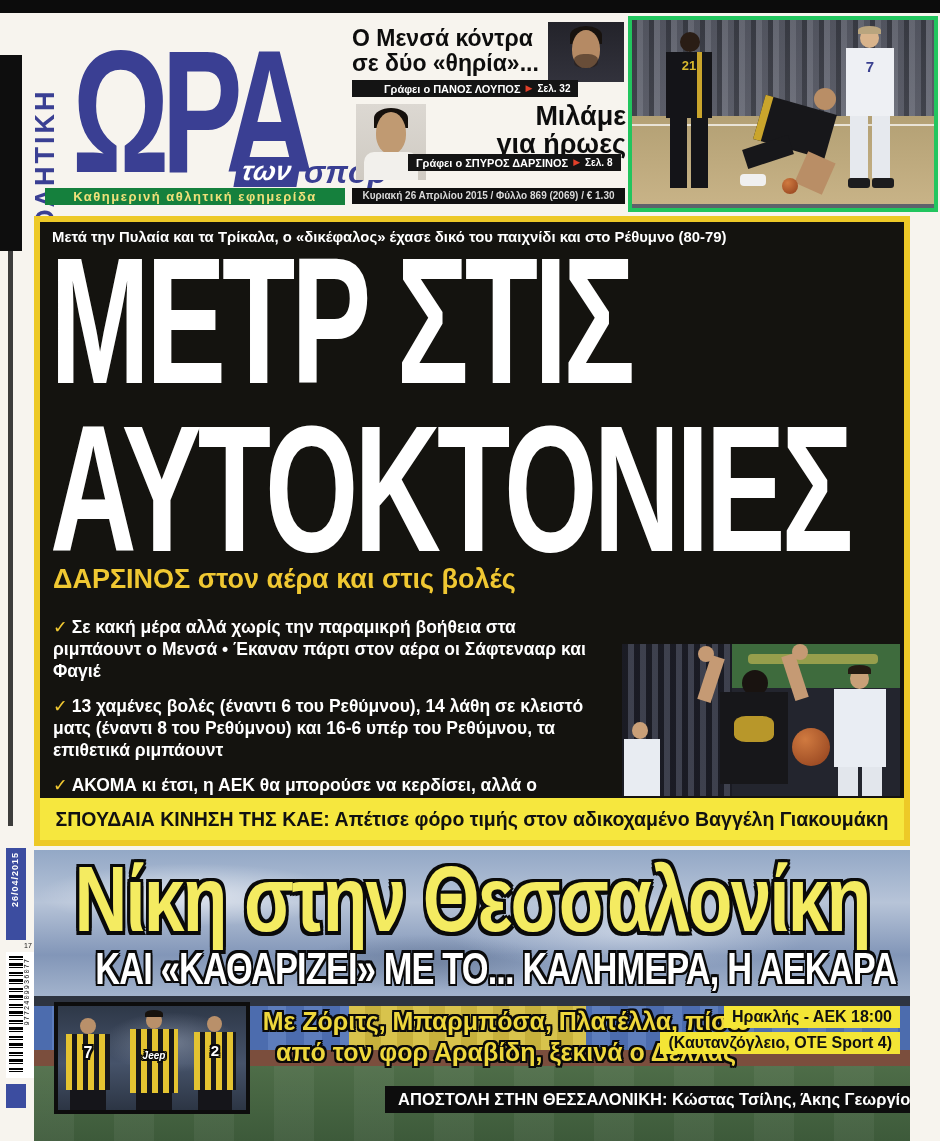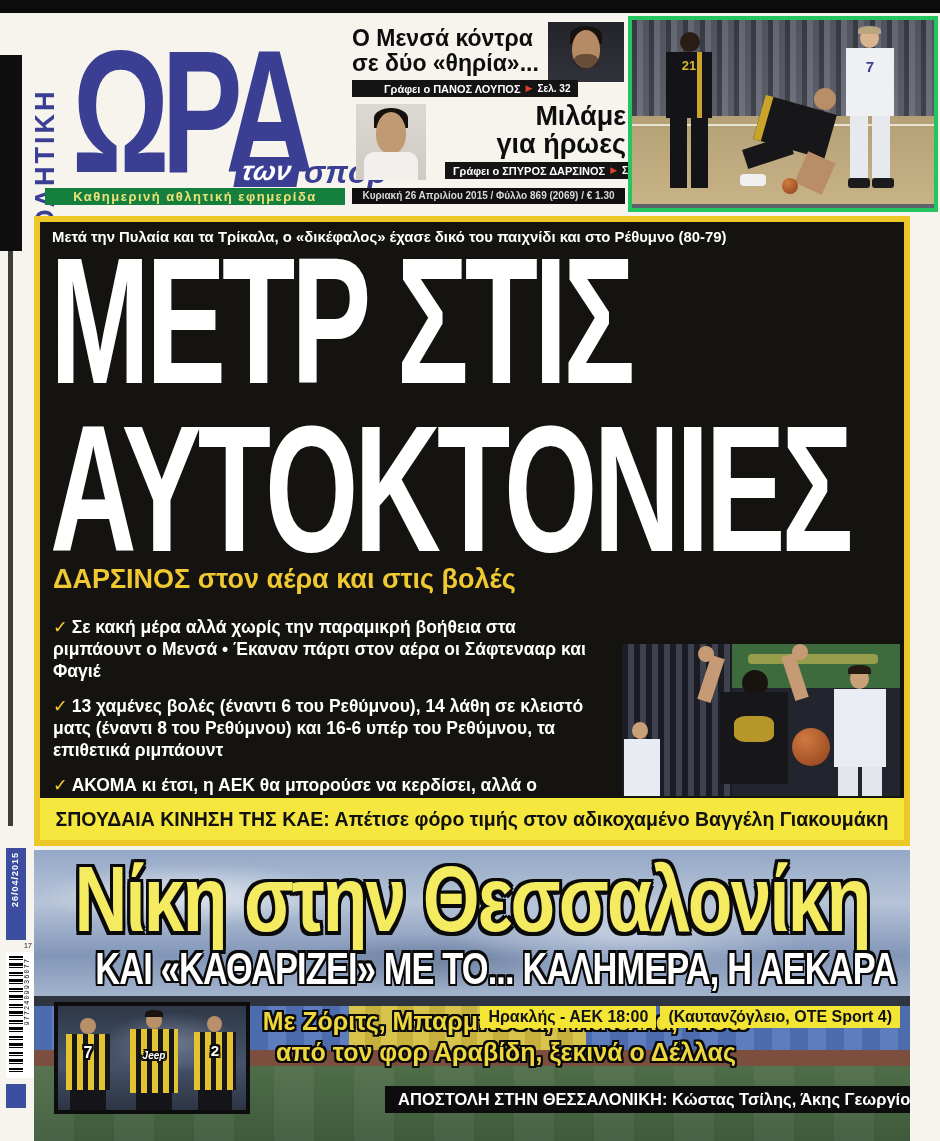--- a/index.html
+++ b/index.html
@@ -90,21 +90,21 @@
   .bt-headline{left:0;top:-4px;width:100%;text-align:center;color:#f4eb61;font-size:77px;font-weight:bold;
                letter-spacing:-2px;line-height:1.15;transform:scale(.95,1.2);transform-origin:center top;white-space:nowrap;}
   .bt-subheadline{left:0;top:94px;width:100%;text-align:center;color:#fff;font-size:40px;font-weight:bold;
                   letter-spacing:-1px;transform:scale(.86,1.1);transform-origin:center top;white-space:nowrap;}
   .bt-players{left:20px;top:152px;width:188px;height:104px;border:4px solid #0d0d0d;
               background:radial-gradient(ellipse 90px 40px at 60% 35%,rgba(160,170,190,.5),transparent 75%),
                          linear-gradient(180deg,#2e3848 0%,#46536a 55%,#2c3544 100%);overflow:hidden;}
   .stripe-kit{background:repeating-linear-gradient(90deg,#e4c331 0 6px,#17171a 6px 11px);}
   .bt-lineup{left:222px;top:156px;width:500px;text-align:center;color:#eed73c;font-size:25px;
              font-weight:bold;line-height:1.25;white-space:nowrap;}
-  .bt-match{right:10px;top:156px;display:flex;flex-direction:row;align-items:flex-end;gap:4px;}
+  .bt-match{right:10px;top:156px;display:flex;flex-direction:column;align-items:flex-end;gap:4px;}
   .bt-match .strip{background:#f4e535;color:#111;font-size:16px;font-weight:bold;padding:2px 8px;white-space:nowrap;}
   .bt-mission{left:351px;top:236px;width:548px;background:#0d0d0d;color:#fff;font-size:16.5px;
               font-weight:bold;text-align:center;padding:4px 0;white-space:nowrap;}
 
   
   .edge-date{left:6px;top:848px;width:20px;height:92px;background:#3c4da0;}
   .edge-date span{position:absolute;left:4px;top:4px;writing-mode:vertical-rl;transform:rotate(180deg);
                   color:#fff;font-size:9px;font-weight:bold;letter-spacing:1px;}
   .barcode{left:6px;top:952px;width:28px;height:126px;background:#fff;}
   .barcode .bars{position:absolute;left:3px;top:4px;width:14px;height:118px;
@@ -155,21 +155,21 @@
   <section>
     <div class="abs mug" style="left:356px;top:104px;width:70px;height:76px;background:linear-gradient(180deg,#dcd8d2,#cfcac2);">
       <div class="hair" style="left:18px;top:4px;width:34px;height:20px;background:#15100c;"></div>
       <div class="head" style="left:20px;top:8px;width:30px;height:42px;background:#c09a72;"></div>
       <div class="fig-part" style="left:8px;top:48px;width:54px;height:28px;background:#f2f0ec;border-radius:10px 10px 0 0;"></div>
     </div>
     <div class="abs teaser-head2">
       <div>Μιλάμε</div>
       <div>για ήρωες</div>
     </div>
-    <div class="abs byline-bar" style="left:408px;top:162px;margin-left:37px;">
+    <div class="abs byline-bar" style="left:408px;top:154px;">
       <span>Γράφει ο ΣΠΥΡΟΣ ΔΑΡΣΙΝΟΣ</span>
       <span class="arrow">▶</span>
       <span class="pref">Σελ. 8</span>
     </div>
   </section>
 
   <div class="abs photo-top">
     <div class="abs pt-crowd"></div>
     <div class="abs pt-court"></div>
     <div class="abs pt-line"></div>

